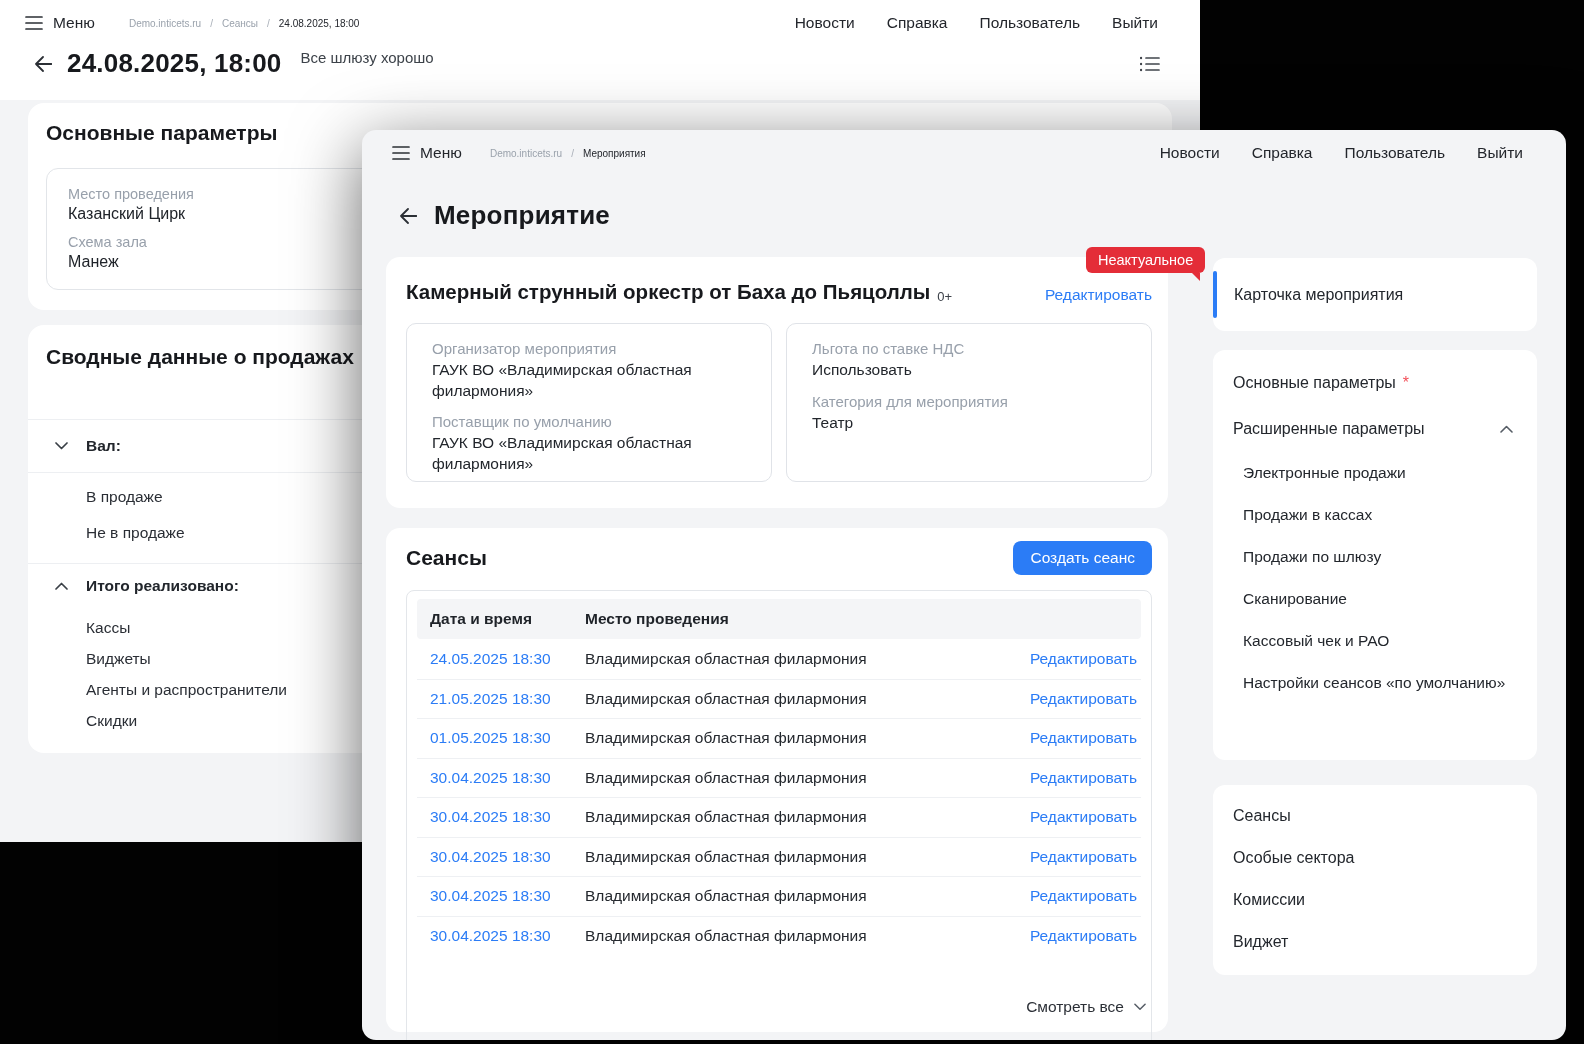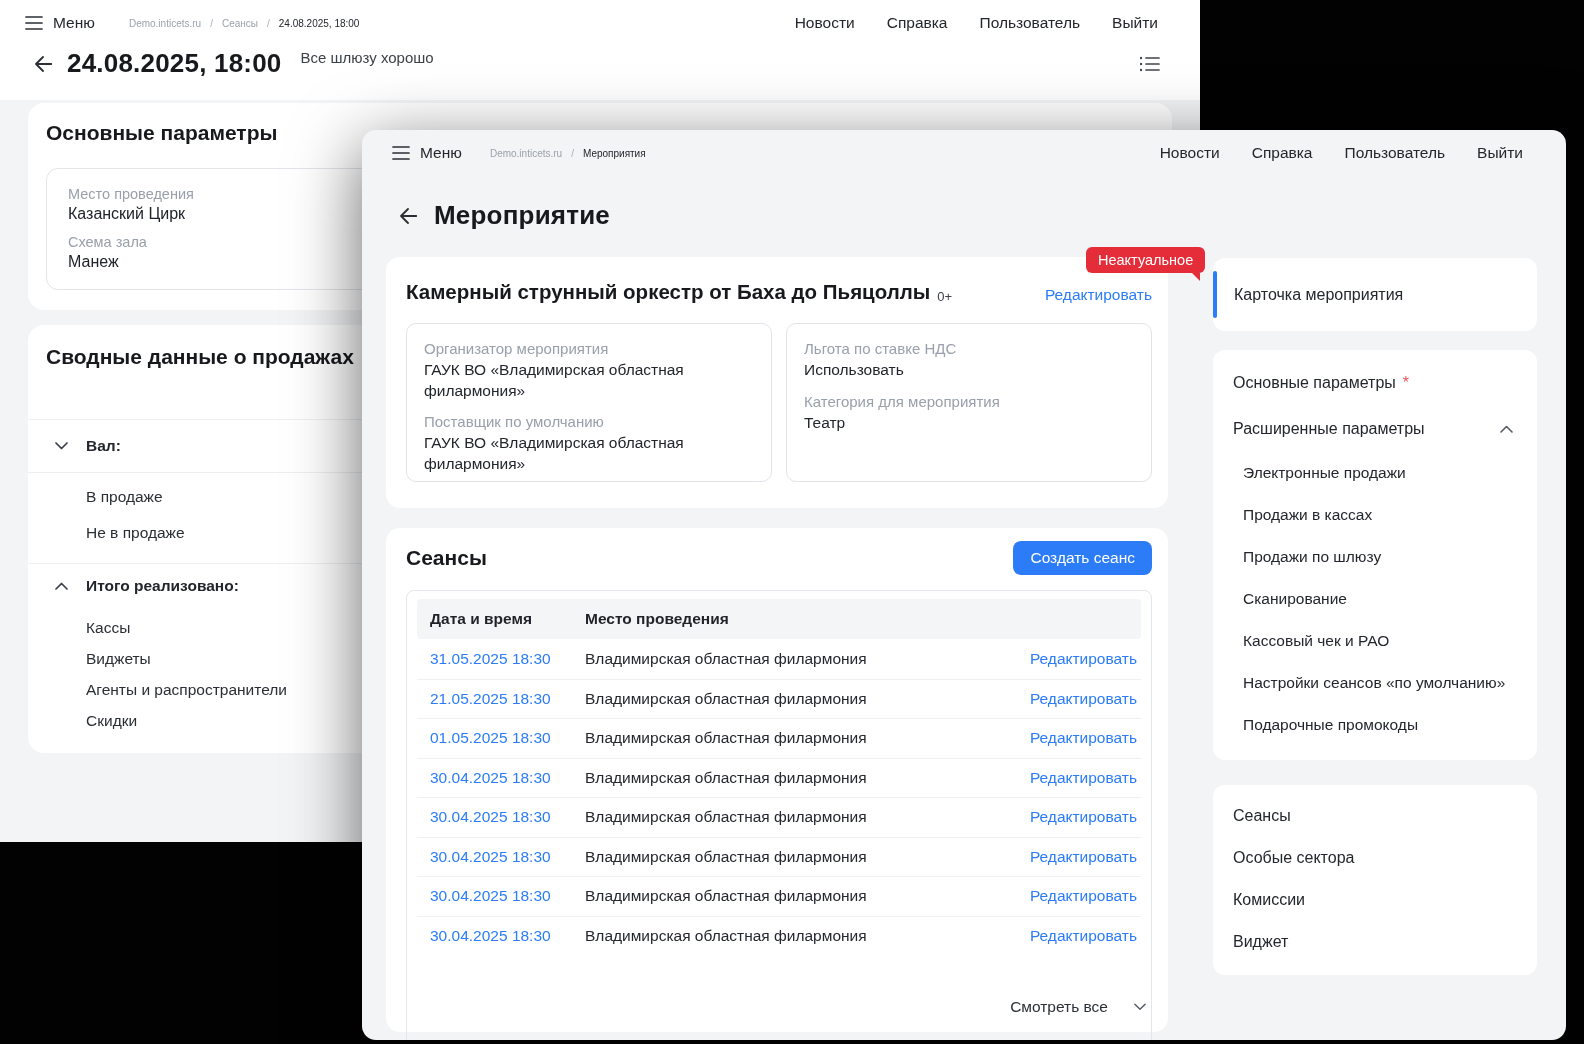--- a/index.html
+++ b/index.html
@@ -66,39 +66,39 @@
   .wf-title{position:absolute;left:38px;top:70px;gap:17px}
   .badge{position:absolute;left:724px;top:117px;height:26px;line-height:26px;padding:0 12px;background:var(--badge_red);color:#fff;font-size:14.5px;border-radius:6px;z-index:3}
   .badge::after{content:"";position:absolute;right:5px;bottom:-8px;border:4px solid transparent;border-top-color:var(--badge_red);border-right-color:var(--badge_red)}
 
   .card-event{position:absolute;left:24px;top:127px;width:782px;height:251px;border-radius:14px}
   .ev-head{position:absolute;left:20px;right:16px;top:23px;display:flex;align-items:flex-end}
   .ev-title{font-size:20.5px}
   .age{font-size:13px;color:#3c4149;margin-left:7px;margin-top:-3px}
   .ev-edit{margin-left:auto;font-size:15.5px;margin-top:2px}
   .info-row{position:absolute;left:20px;right:16px;top:66px;height:159px;display:flex;gap:14px}
-  .info-box{flex:1;border:1px solid #e0e3e8;border-radius:10px;padding:16px 17px}
+  .info-box{flex:1;border:1px solid #e0e3e8;border-radius:10px;padding:16px 25px}
   .i-label{font-size:15px;color:var(--text_muted)}
   .i-value{font-size:15.5px;color:#22262c;line-height:1.33;margin-top:3px;max-width:300px}
   .ifield + .ifield{margin-top:12px}
 
   .card-sessions{position:absolute;left:24px;top:398px;width:782px;height:504px;border-radius:14px}
   .sess-head{position:absolute;left:20px;right:16px;top:12px;height:36px;display:flex;align-items:center}
   .btn-primary{margin-left:auto;background:var(--accent);color:#fff;border:none;border-radius:8px;font:inherit;font-size:15.5px;padding:8px 17px;cursor:pointer}
   .table{position:absolute;left:20px;right:16px;top:62px;height:465px;border:1px solid #e3e6ea;border-radius:8px;padding:8px 10px;overflow:hidden}
   .t-head{display:flex;align-items:center;height:40px;background:var(--table_header_bg);border-radius:4px;font-size:15.5px;font-weight:700;color:#1f2329}
   .t-c1{width:168px;padding-left:13px;flex:none}
   .t-c2{flex:1}
   .t-rows{}
   .t-row{display:flex;align-items:center;height:39.5px;font-size:15.5px}
   .t-row + .t-row{border-top:1px solid #eef0f3}
   .t-date{width:168px;padding-left:13px;flex:none;color:var(--accent);text-decoration:none;cursor:pointer}
   .t-venue{flex:1;color:#24282e}
   .t-edit{flex:none;padding-right:4px}
-  .show-all{position:absolute;right:22px;top:470px;display:flex;align-items:center;gap:26px;font-size:15.5px;color:#2b2f36;cursor:pointer}
+  .show-all{position:absolute;right:22px;top:470px;display:flex;align-items:center;gap:10px;font-size:15.5px;color:#2b2f36;cursor:pointer}
 
   .s-card{position:absolute;left:851px;width:324px;border-radius:12px;font-size:16px;color:#23272d}
   .s1{top:128px;height:73px;display:flex;align-items:center;padding-left:21px;cursor:pointer}
   .s1 .accent-bar{position:absolute;left:0;top:13px;bottom:13px;width:4px;border-radius:3px;background:var(--accent)}
   .s2{top:220px;height:410px;padding-top:10px}
   .s3{top:655px;height:190px;padding-top:10px}
   .s-item{display:flex;align-items:center;height:46px;padding:0 24px 0 20px;cursor:pointer}
   .req{color:var(--required_red);margin-left:7px}
   .s-item .chev{margin-left:auto}
   .s-sub .s-item{height:42px;padding-left:30px;font-size:15.5px}
@@ -277,21 +277,21 @@
         <button class="btn-primary">Создать сеанс</button>
       </div>
       <div class="table">
         <div class="t-head">
           <div class="t-c1">Дата и время</div>
           <div class="t-c2">Место проведения</div>
         </div>
         <div class="t-rows">
 
             <div class="t-row">
-              <a class="t-date">31.05.2025 18:30</a>
+              <a class="t-date">24.05.2025 18:30</a>
               <span class="t-venue">Владимирская областная филармония</span>
               <a class="link t-edit">Редактировать</a>
             </div>
 
             <div class="t-row">
               <a class="t-date">21.05.2025 18:30</a>
               <span class="t-venue">Владимирская областная филармония</span>
               <a class="link t-edit">Редактировать</a>
             </div>
 
@@ -357,21 +357,20 @@
             </svg>
         </div>
         <div class="s-sub">
 
         <div class="s-item">Электронные продажи</div>
             <div class="s-item">Продажи в кассах</div>
             <div class="s-item">Продажи по шлюзу</div>
             <div class="s-item">Сканирование</div>
             <div class="s-item">Кассовый чек и РАО</div>
             <div class="s-item">Настройки сеансов «по умолчанию»</div>
-            <div class="s-item">Подарочные промокоды</div>
           </div>
       </div>
       <div class="card s-card s3">
 
       <div class="s-item">Сеансы</div>
           <div class="s-item">Особые сектора</div>
           <div class="s-item">Комиссии</div>
           <div class="s-item">Виджет</div>
         </div>
     </aside>

